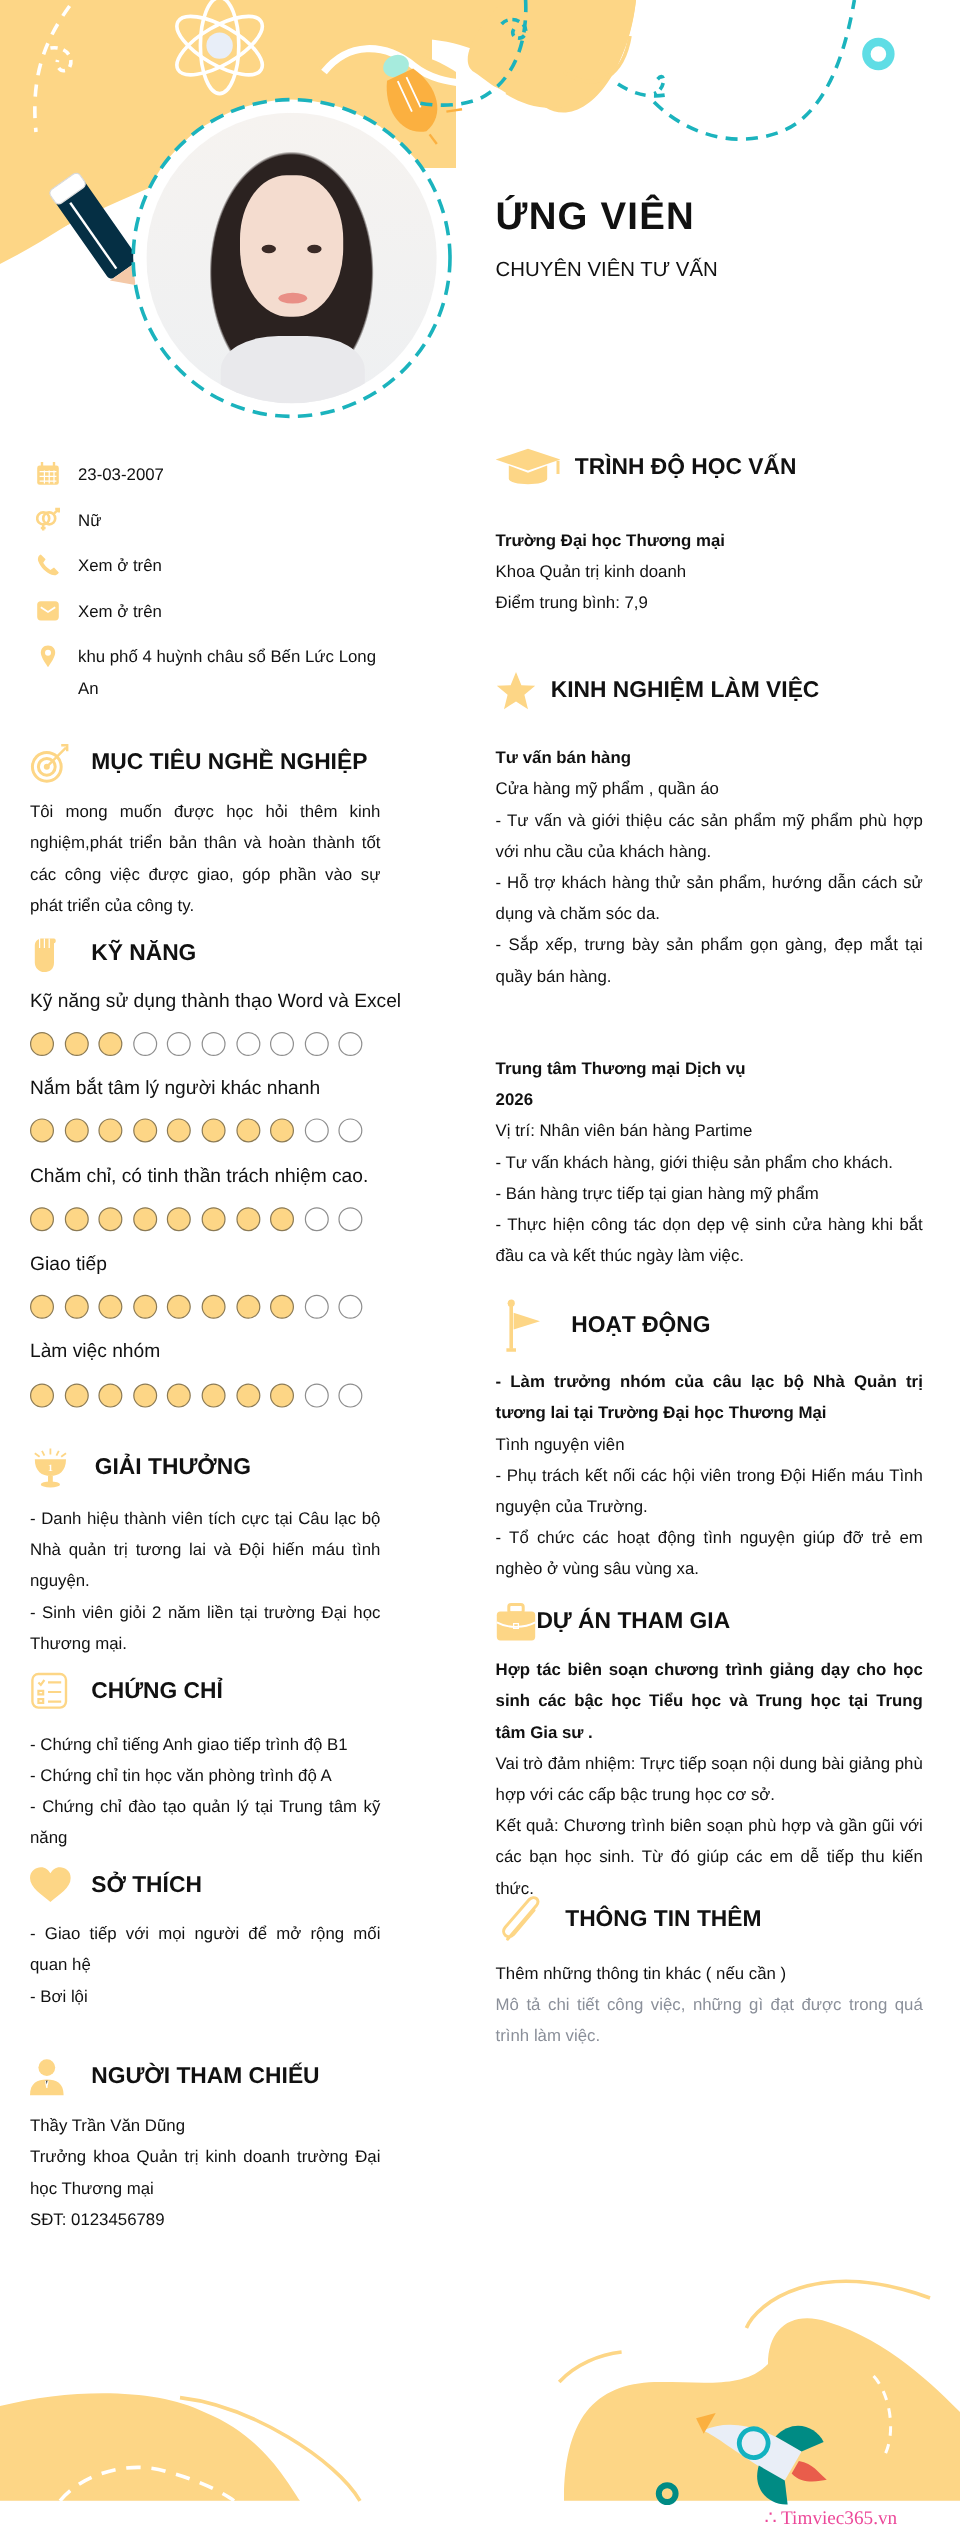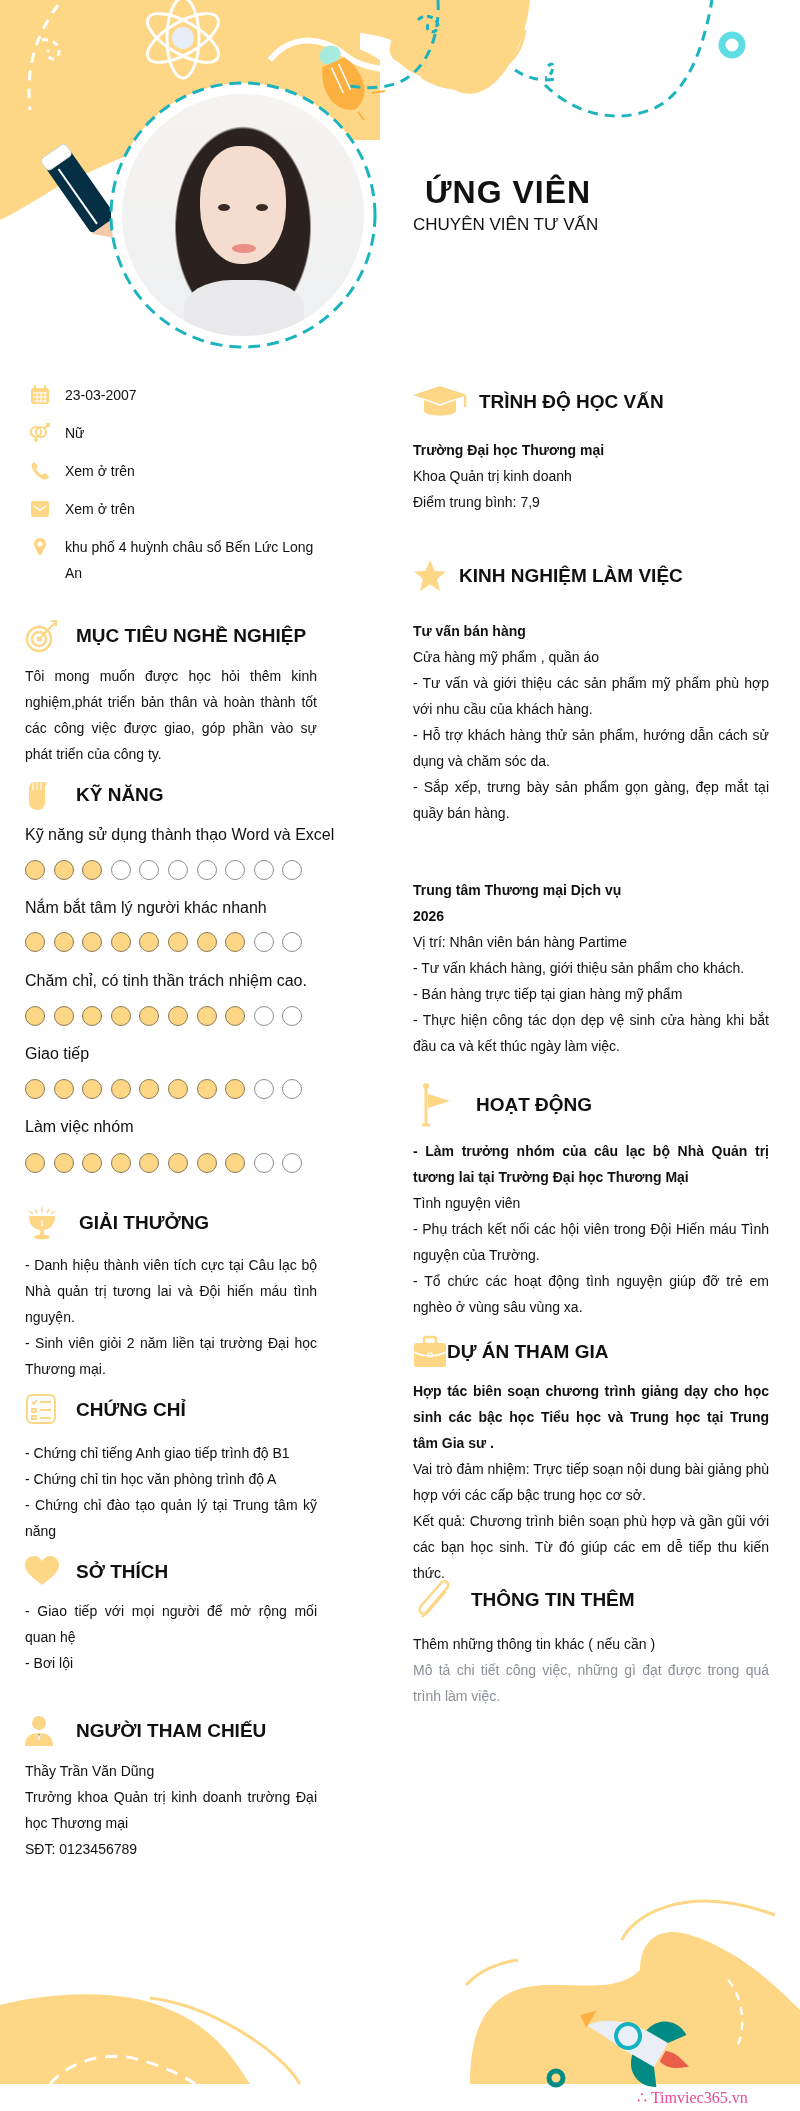--- a/index.html
+++ b/index.html
@@ -7,21 +7,21 @@
   .abs{position:absolute;}
   .deco{position:absolute;left:0;top:0;width:800px;height:2111px;pointer-events:none;}
   .photo{position:absolute;left:122px;top:94px;width:242px;height:242px;border-radius:50%;overflow:hidden;
     background:radial-gradient(ellipse 60px 75px at 50% 45%,#f3d7c9 0 60%,transparent 62%),
       radial-gradient(ellipse 95px 140px at 50% 55%,#2b2220 0 70%,transparent 72%),
       linear-gradient(#f6f3f0,#eef0f2);}
   .photo .face{position:absolute;left:78px;top:52px;width:86px;height:118px;border-radius:45% 45% 48% 48%;background:#f4dccf;}
   .photo .shirt{position:absolute;left:62px;top:186px;width:120px;height:70px;background:#e9e9ec;border-radius:40% 40% 0 0;}
   .photo .eye{position:absolute;width:12px;height:7px;border-radius:50%;background:#3a2a26;top:110px;}
   .photo .lips{position:absolute;left:110px;top:150px;width:24px;height:9px;border-radius:50%;background:#e98f86;}
-  .name{left:413px;top:162px;font-size:32px;font-weight:bold;letter-spacing:1px;margin:12px;}
+  .name{left:413px;top:162px;font-size:32px;font-weight:bold;letter-spacing:1px;margin:0;}
   .role{left:413px;top:215px;font-size:17px;}
   .info-row{position:absolute;left:30px;width:290px;display:flex;align-items:flex-start;font-size:14px;line-height:26px;}
   .info-row .ic{width:20px;height:20px;margin-top:3px;margin-right:15px;flex:none;}
   .info-row .tx{flex:1;}
   .sec-title{position:absolute;display:flex;align-items:center;font-weight:bold;font-size:19px;}
   .sec-title .ic{width:34px;height:34px;flex:none;}
   .txt{position:absolute;font-size:14px;line-height:26px;text-align:justify;}
   .txt p{margin:0;}
   .left{left:25px;width:292px;}
   .right{left:413px;width:356px;}
@@ -281,21 +281,21 @@
       <path d="M13,20 L14,26 L15,20" stroke="#fff" stroke-width="1"></path>
     </svg>
   <span style="margin-left:17px">NGƯỜI THAM CHIẾU</span>
 </div>
 <div class="txt left" style="top:1758px">
   <p>Thầy Trần Văn Dũng</p>
   <p>Trưởng khoa Quản trị kinh doanh trường Đại học Thương mại</p>
   <p>SĐT: 0123456789</p>
 </div>
 
-<div class="sec-title" style="left:413px;top:385px">
+<div class="sec-title" style="left:413px;top:373px">
   <svg class="ic" style="width:54px" viewBox="0 0 54 34">
       <path d="M0,10 L27,1 L54,10 L27,19 Z" fill="#fdd686"></path>
       <path d="M11,15 V26 C11,32 43,32 43,26 V15 L27,21 Z" fill="#fdd686"></path>
       <path d="M52,11 V22" stroke="#fdd686" stroke-width="2.5"></path>
     </svg>
   <span style="margin-left:12px">TRÌNH ĐỘ HỌC VẤN</span>
 </div>
 <div class="txt right" style="top:437px">
   <p class="b">Trường Đại học Thương mại</p>
   <p>Khoa Quản trị kinh doanh</p>

